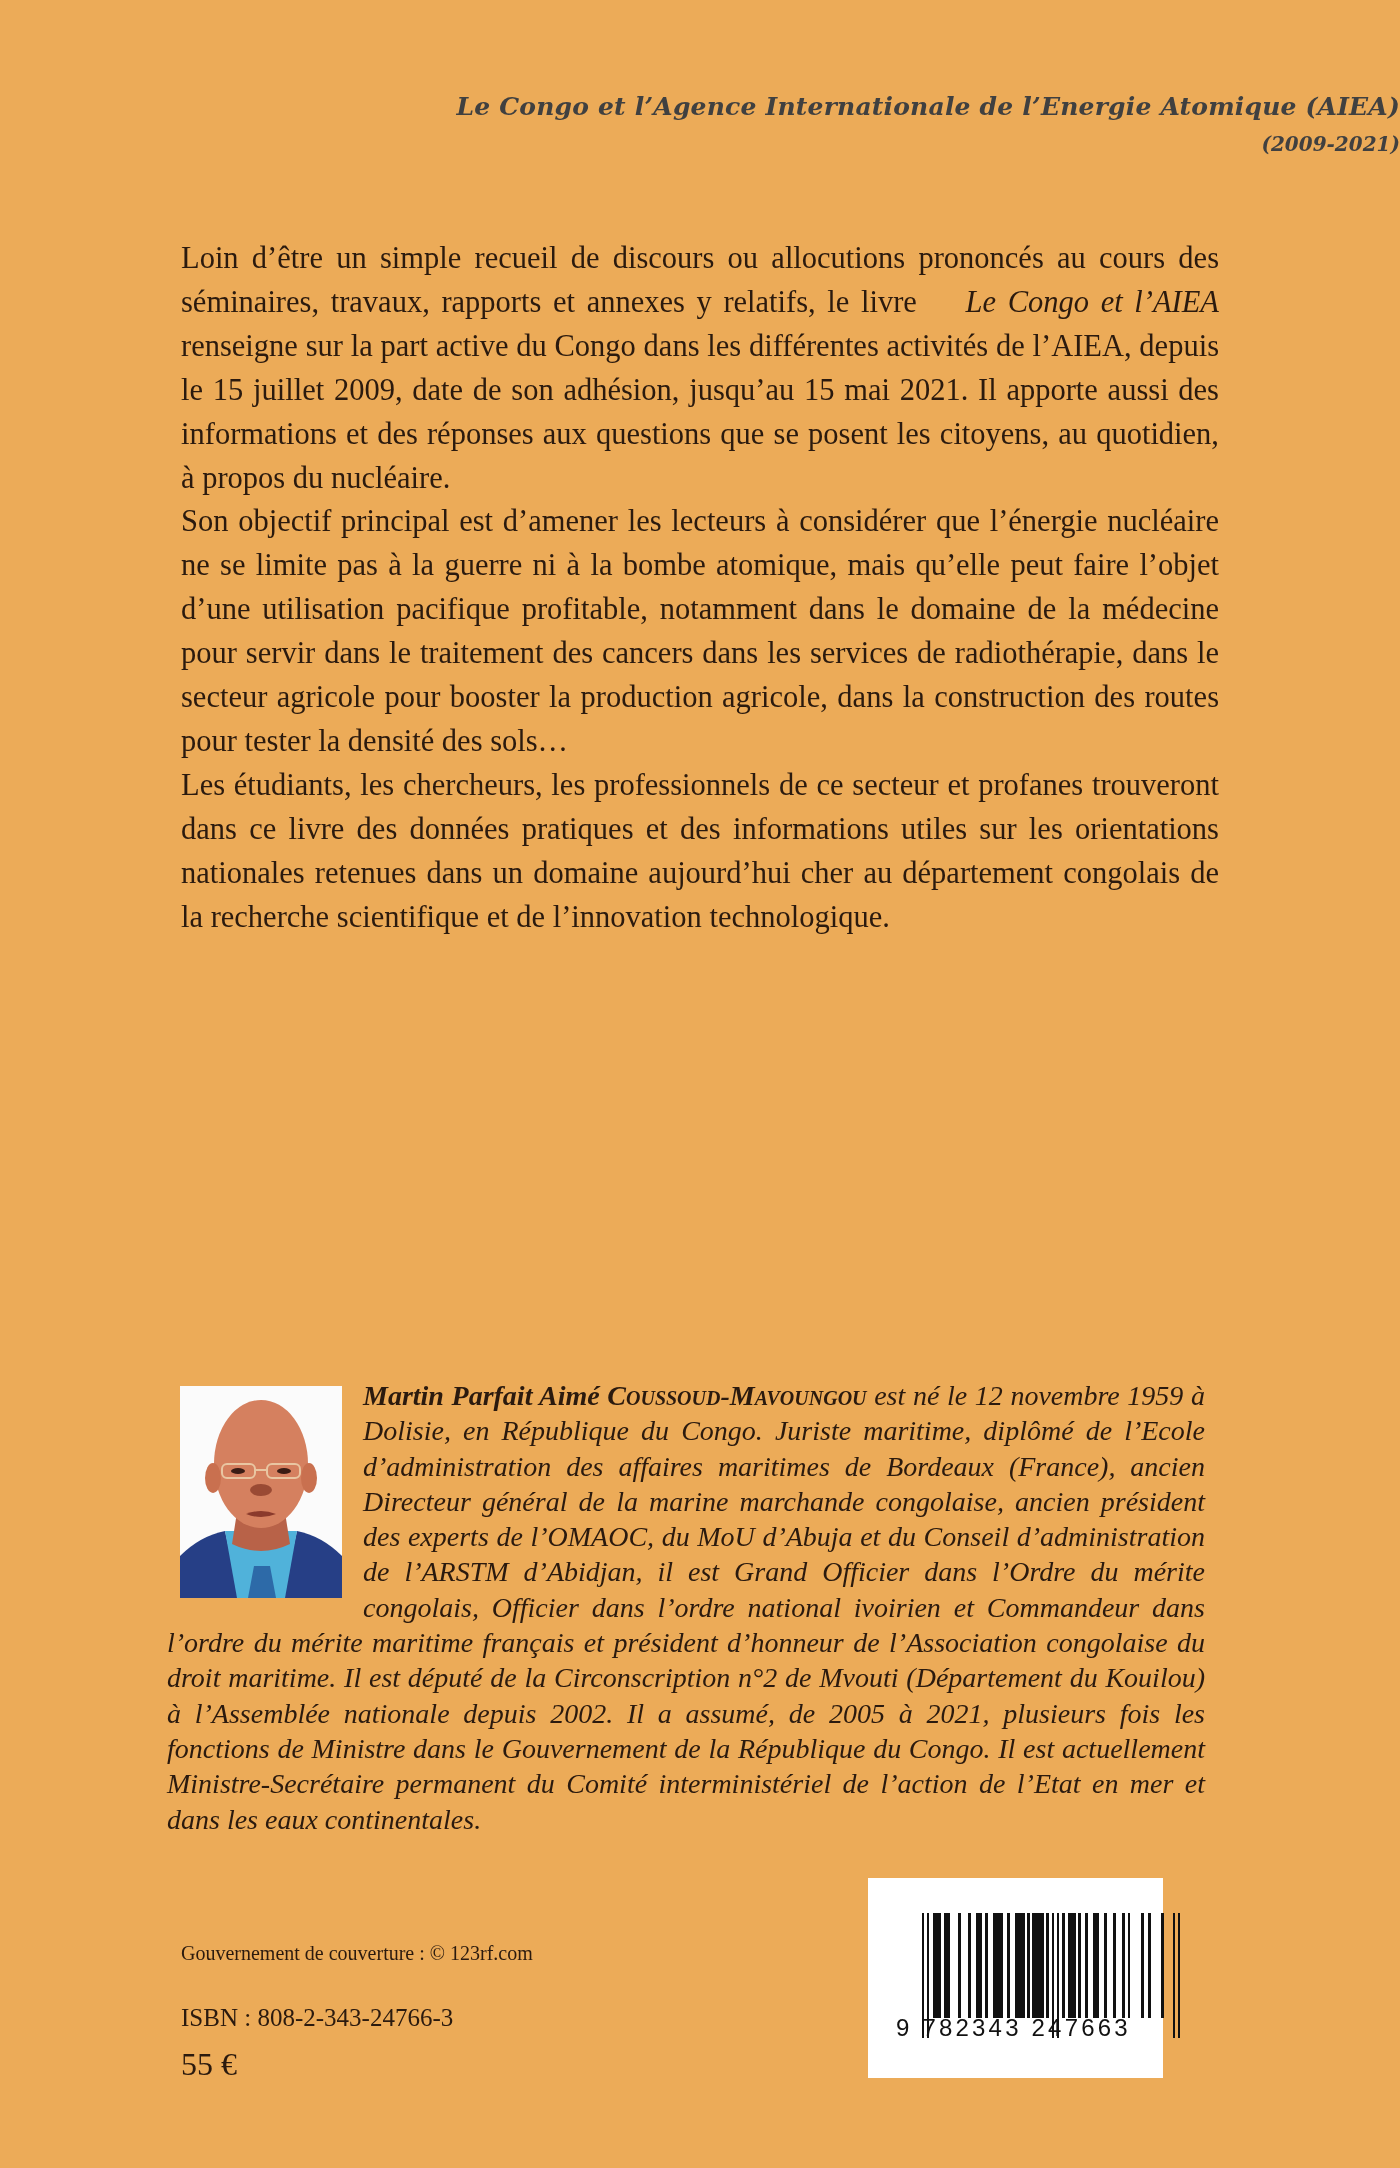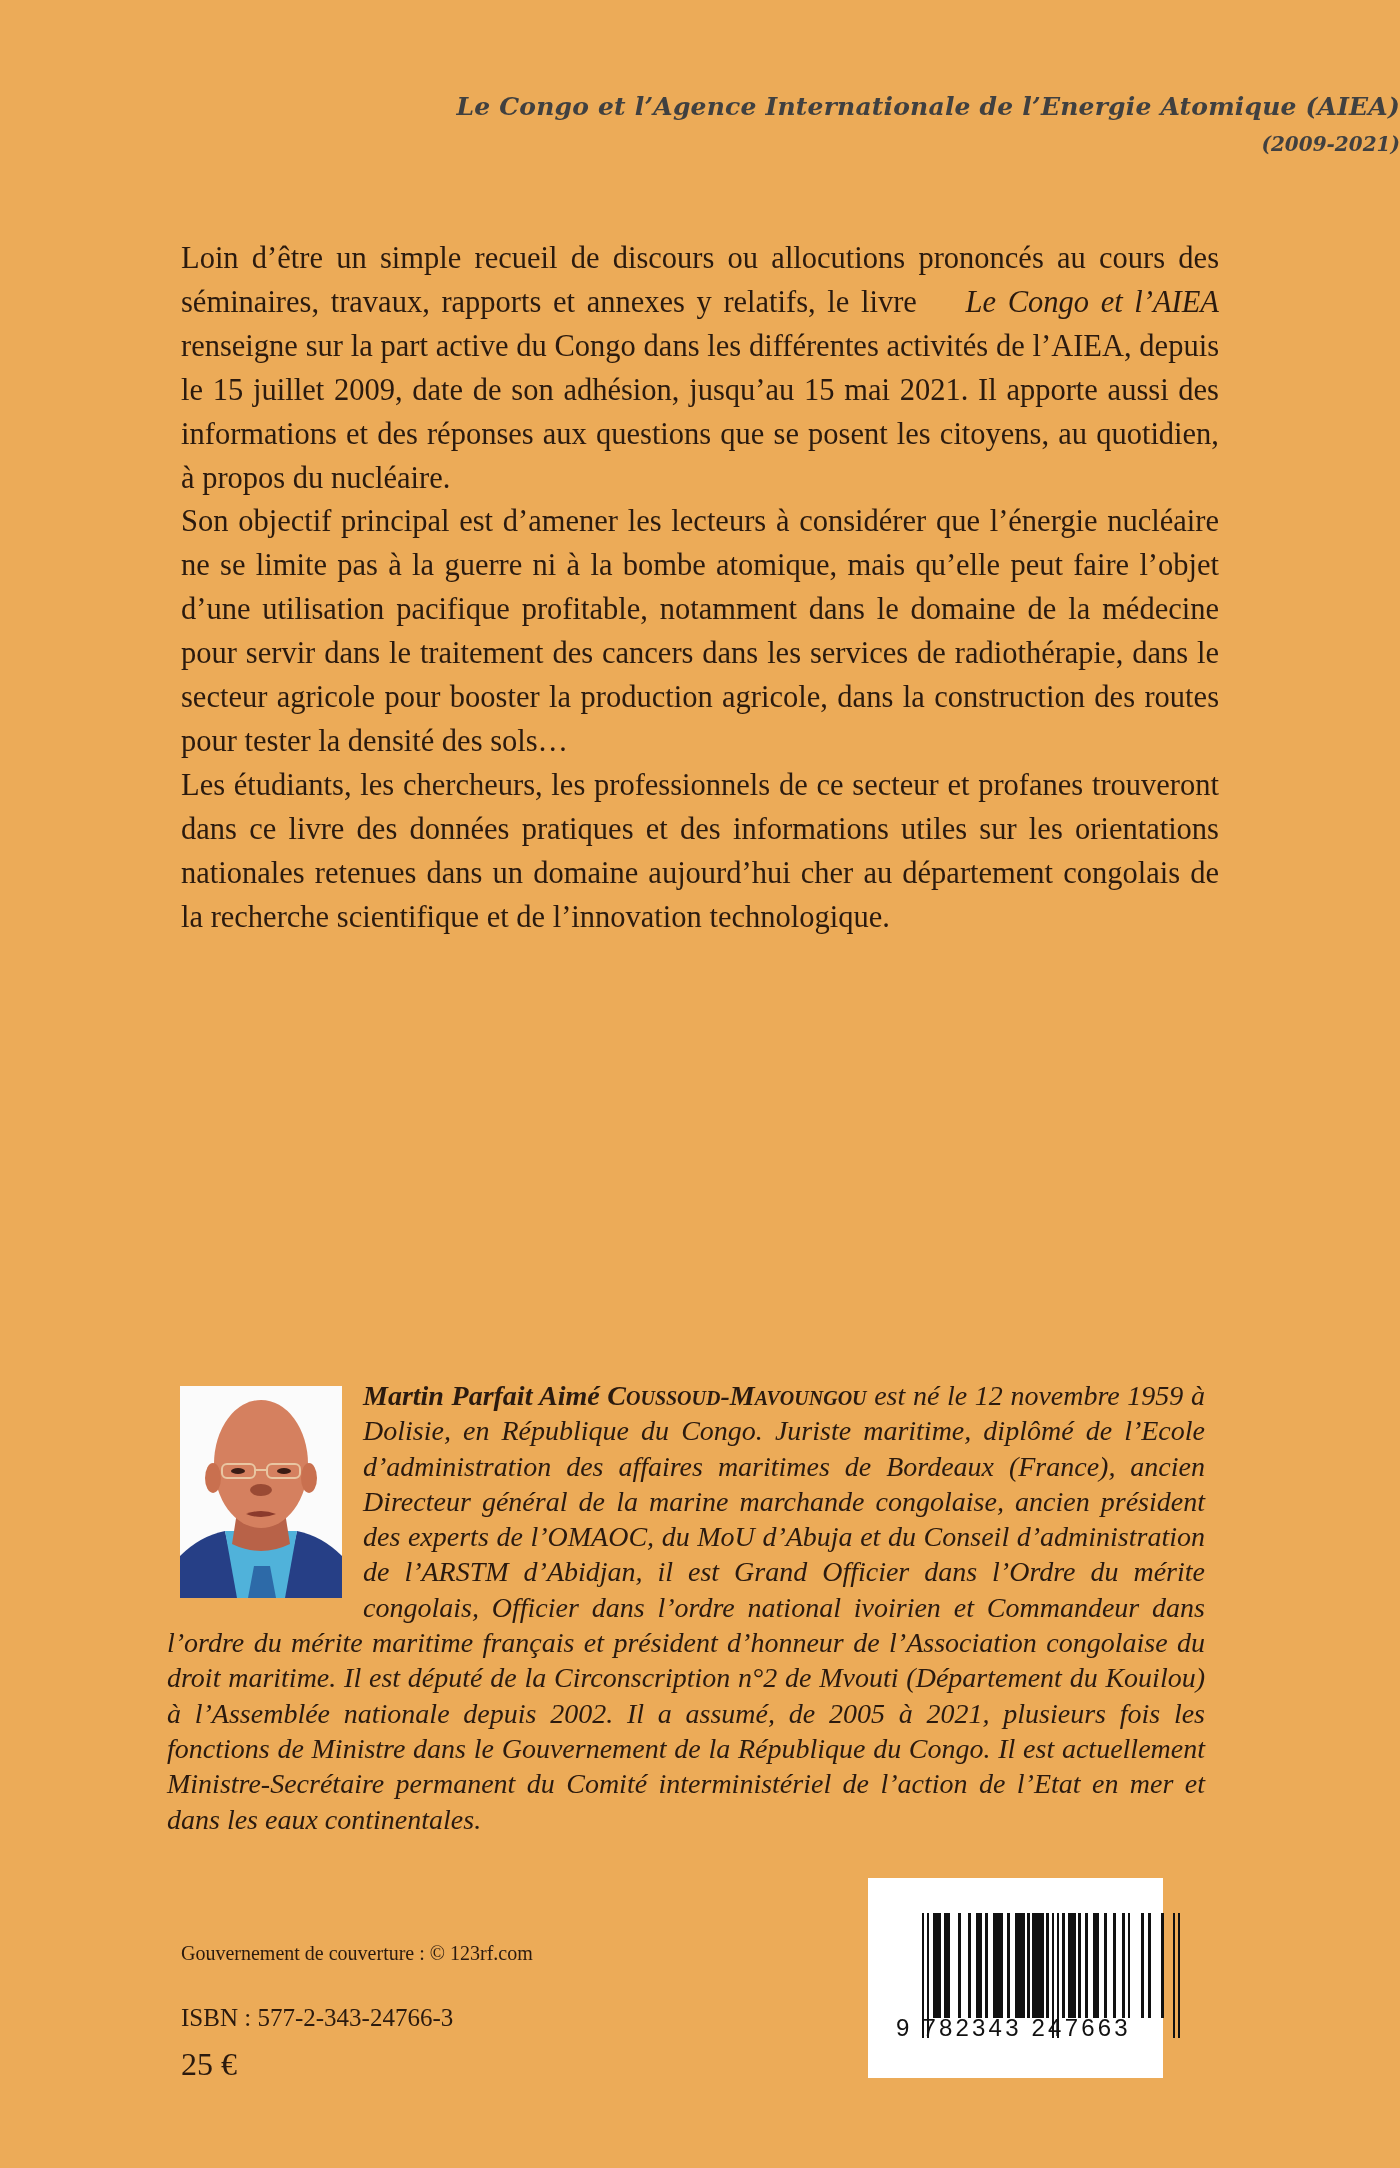--- a/index.html
+++ b/index.html
@@ -64,22 +64,22 @@
   </svg>
 </div>
 
 <div class="bio">
   <div class="float-spacer"></div>
   <span class="name">Martin Parfait Aimé</span>
   <span class="sc">Coussoud-Mavoungou</span><span> est né le 12 novembre 1959 à Dolisie, en République du Congo. Juriste maritime, diplômé de l’Ecole d’administration des affaires maritimes de Bordeaux (France), ancien Directeur général de la marine marchande congolaise, ancien président des experts de l’OMAOC, du MoU d’Abuja et du Conseil d’administration de l’ARSTM d’Abidjan, il est Grand Officier dans l’Ordre du mérite congolais, Officier dans l’ordre national ivoirien et Commandeur dans l’ordre du mérite maritime français et président d’honneur de l’Association congolaise du droit maritime. Il est député de la Circonscription n°2 de Mvouti (Département du Kouilou) à l’Assemblée nationale depuis 2002. Il a assumé, de 2005 à 2021, plusieurs fois les fonctions de Ministre dans le Gouvernement de la République du Congo. Il est actuellement Ministre-Secrétaire permanent du Comité interministériel de l’action de l’Etat en mer et dans les eaux continentales.</span>
 </div>
 
 <div class="credit">Gouvernement de couverture : © 123rf.com</div>
-<div class="isbn">ISBN : 577-2-343-24766-3</div>
-<div class="price">25 €</div>
+<div class="isbn">ISBN : 808-2-343-24766-3</div>
+<div class="price">55 €</div>
 
 <div class="barcode-box">
   <svg class="barcode-svg" width="351" height="200" viewBox="0 0 351 200">
     <g fill="#111">
       <rect x="54" y="35" width="2" height="125"></rect>
       <rect x="59" y="35" width="2" height="125"></rect>
       <rect x="65" y="35" width="8" height="105"></rect>
       <rect x="76" y="35" width="6" height="105"></rect>
       <rect x="90" y="35" width="3" height="105"></rect>
       <rect x="100" y="35" width="3" height="105"></rect>

